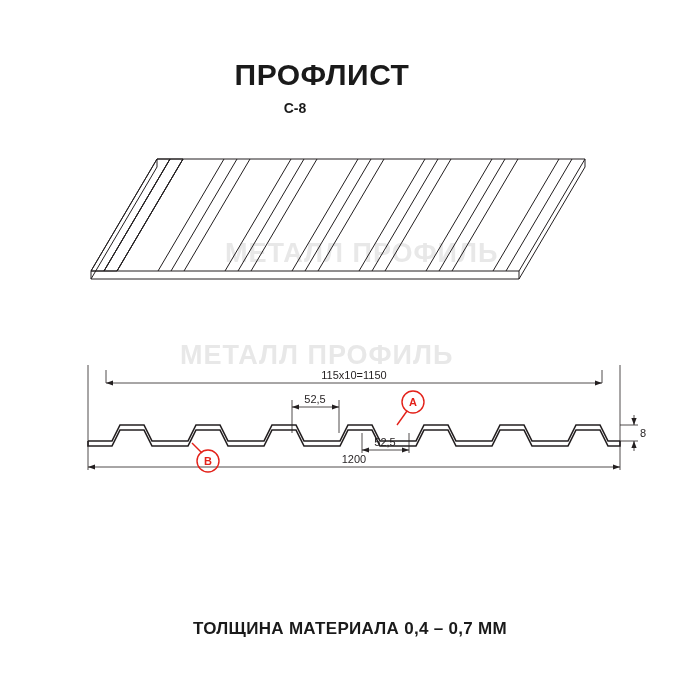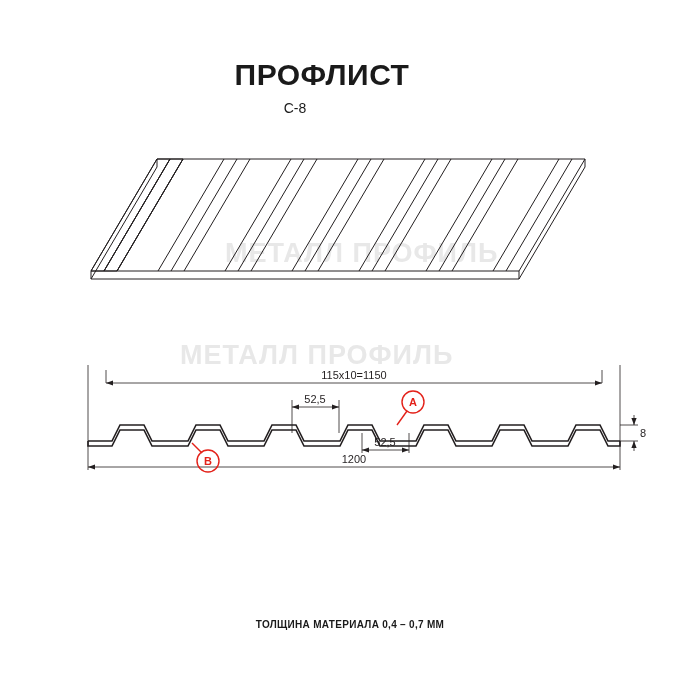--- a/index.html
+++ b/index.html
@@ -31,30 +31,30 @@
     letter-spacing: 0.5px;
     color: #1a1a1a;
   }
   .subtitle {
     position: absolute;
     top: 100px;
     left: 0;
     width: 590px;
     text-align: center;
     font-size: 14px;
-    font-weight: normal;
+    font-weight: bold;
     color: #1a1a1a;
   }
   .footer-note {
     position: absolute;
     top: 619px;
     left: 0;
     width: 700px;
     text-align: center;
-    font-size: 10px;
+    font-size: 17px;
     font-weight: bold;
     letter-spacing: 0.3px;
     color: #1a1a1a;
   }
   .iso-wrap {
     position: absolute;
     top: 140px;
     left: 60px;
     width: 580px;
     height: 175px;

